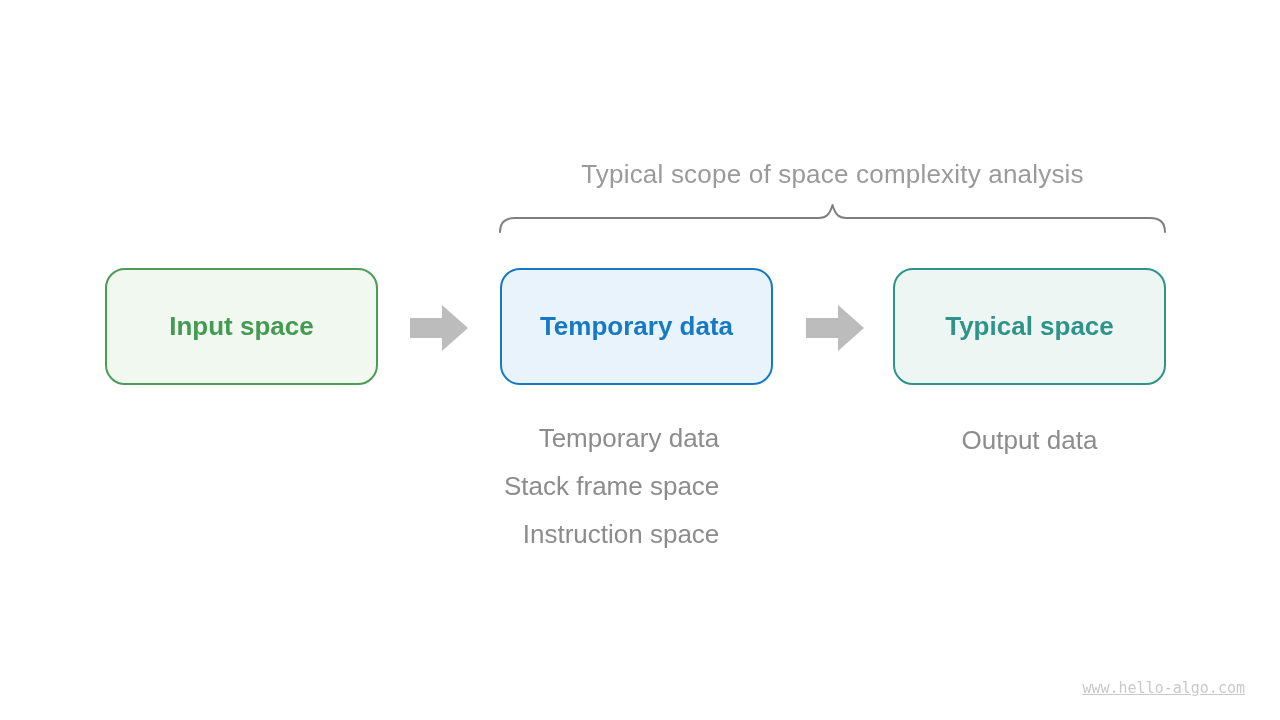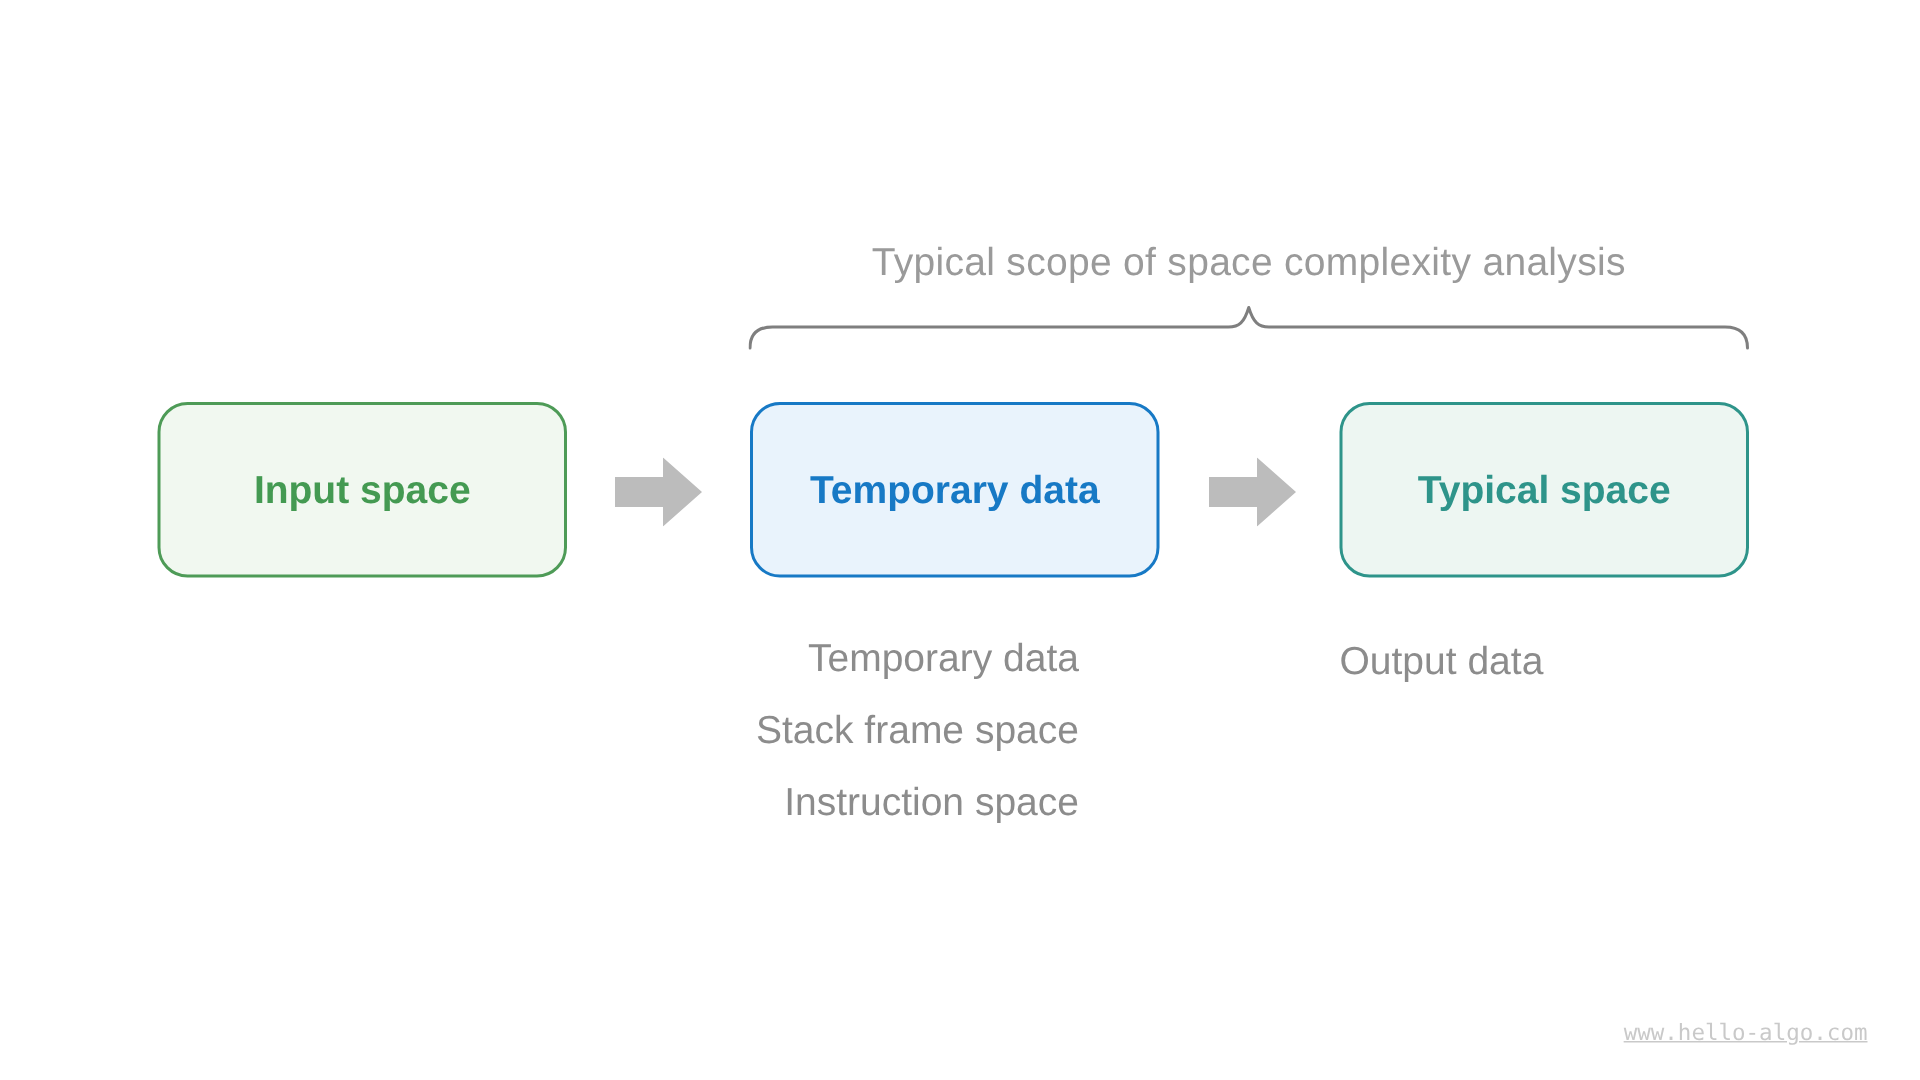--- a/index.html
+++ b/index.html
@@ -41,21 +41,21 @@
   .arrow { top: 305px; width: 58px; height: 46px; }
   #arrow-1 { left: 410px; }
   #arrow-2 { left: 806px; }
 
   
   .caption {
     font-size: 26px;
     color: #8c8c8c;
   }
   #caption-input  { left: 105px; top: 425px; width: 273px; text-align: center; }
-  #caption-output { left: 893px; top: 425px; width: 273px; text-align: left; }
+  #caption-output { left: 893px; top: 425px; width: 273px; text-align: center; }
   #caption-temporary { left: 504px; top: 414px; line-height: 48px; text-align: right; }
 
   #watermark {
     right: 35px; top: 679px;
     font-family: "DejaVu Sans Mono", "Liberation Mono", monospace;
     font-size: 15px;
     color: #c9c9c9;
     text-decoration: underline;
   }
 </style>

